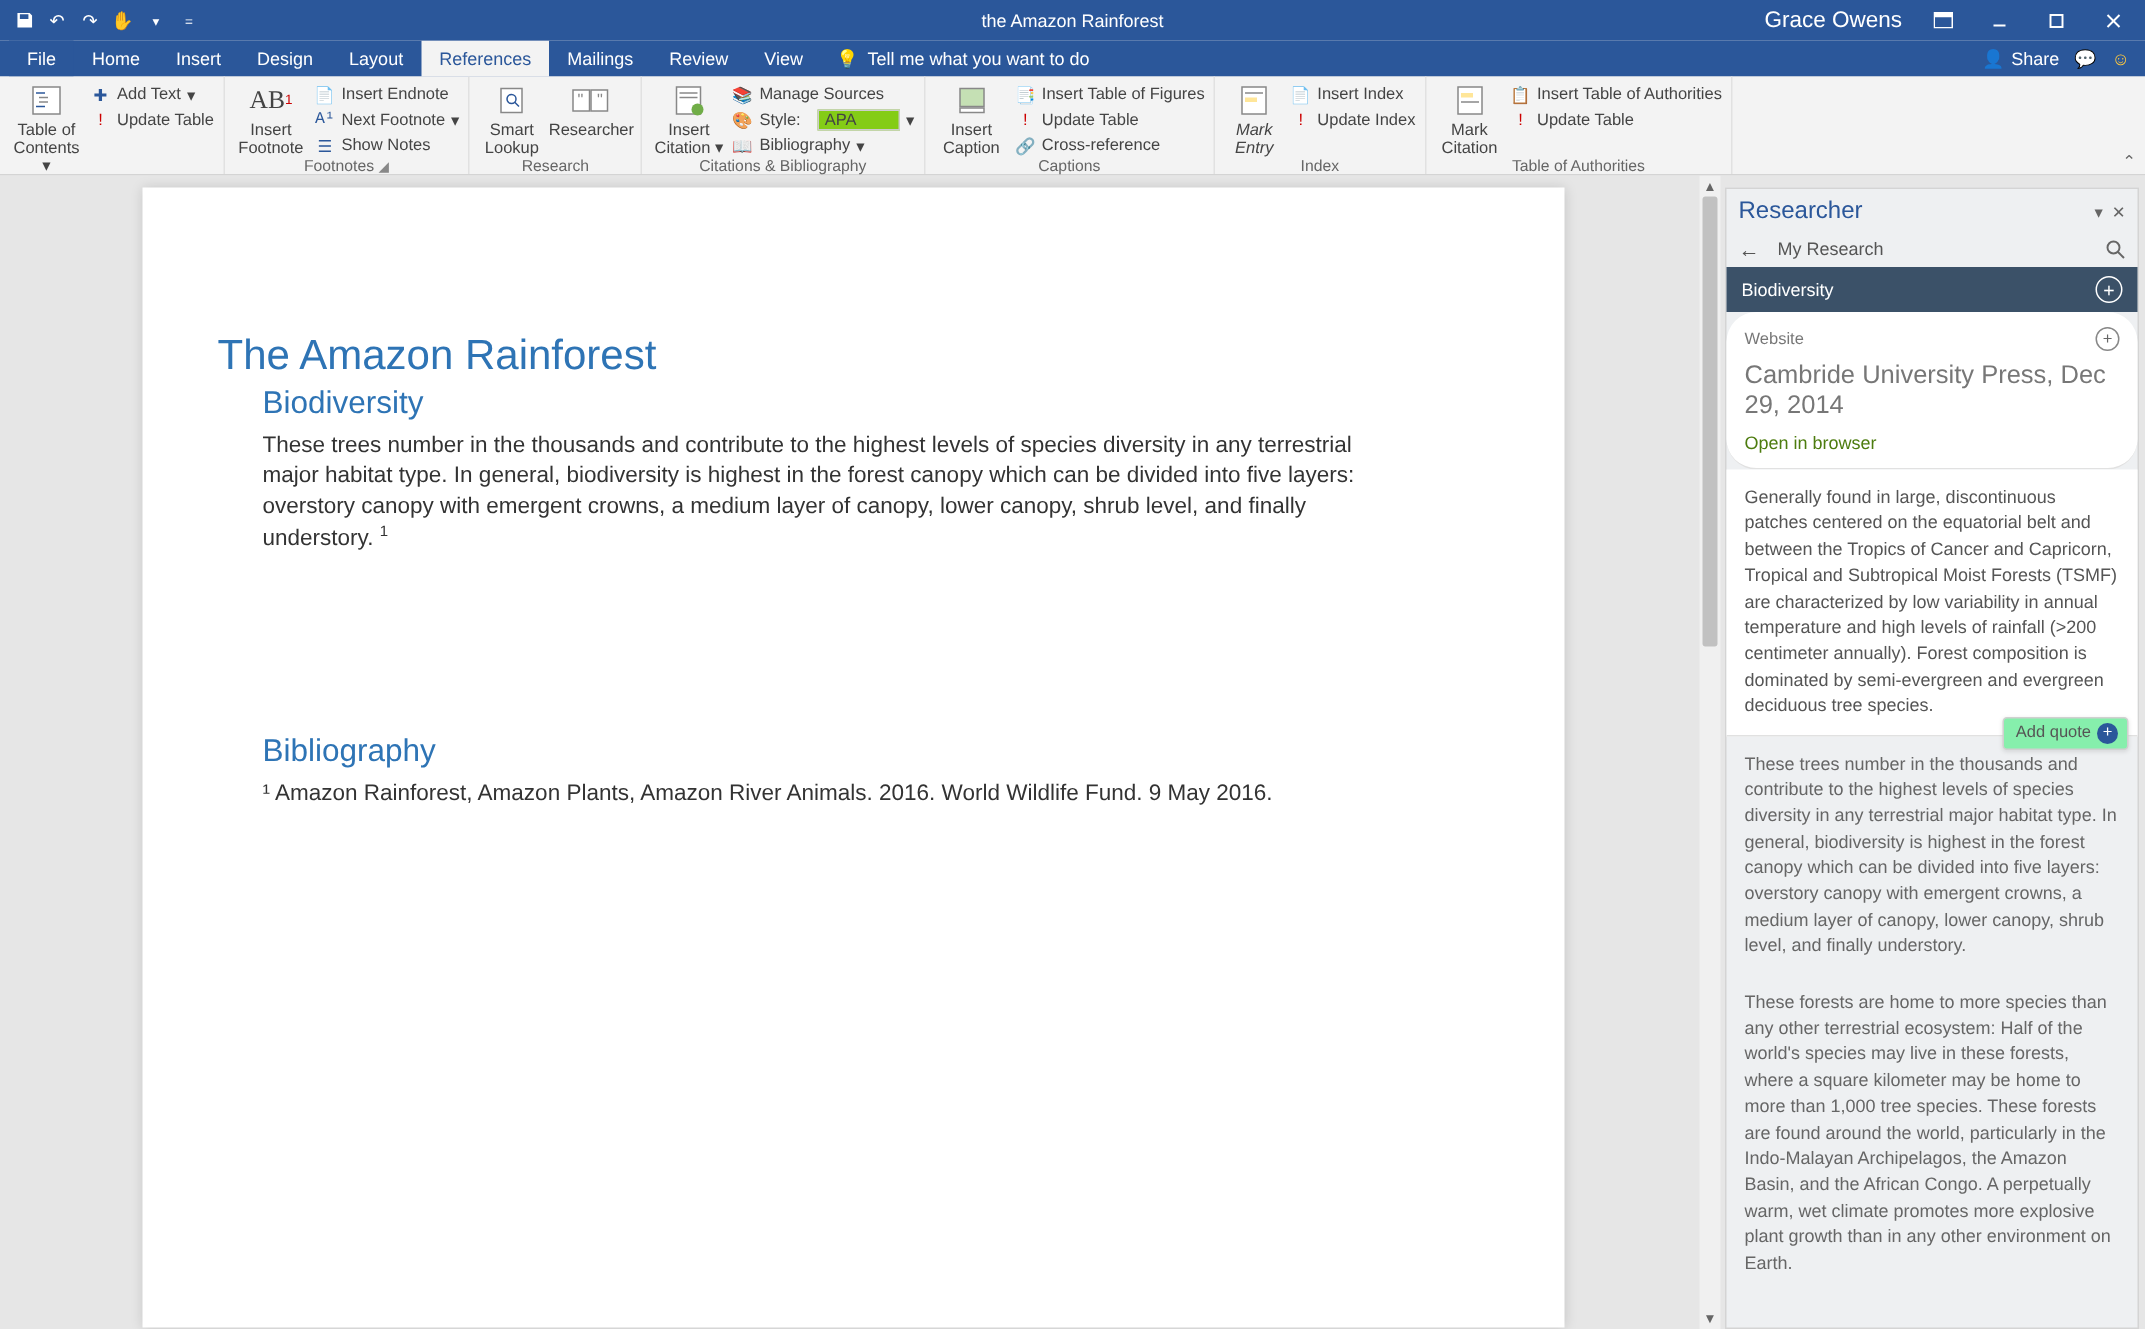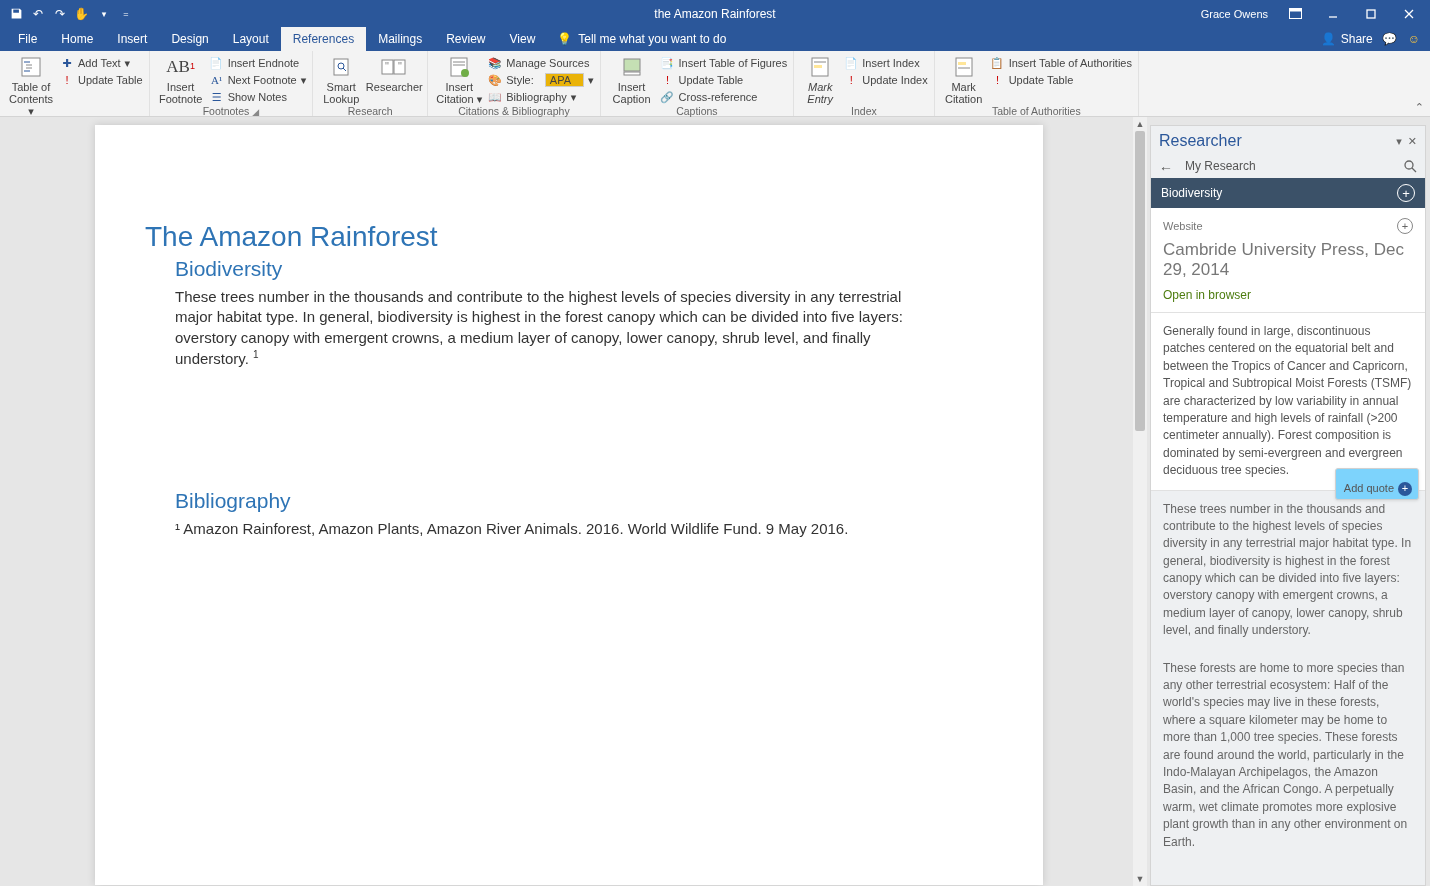--- a/index.html
+++ b/index.html
@@ -5,21 +5,21 @@
 * { margin: 0; padding: 0; box-sizing: border-box; font-family: "Segoe UI", Tahoma, sans-serif; }
 body { background: #e6e6e6; width: 1430px; height: 886px; overflow: hidden; position: relative; }
 
 
 .titlebar { background: #2b579a; height: 27px; display: flex; align-items: center; color: #fff; font-size: 12px; position: relative; }
 .qat { display: flex; align-items: center; gap: 2px; padding-left: 6px; }
 .qat .qbtn { width: 20px; height: 20px; display: flex; align-items: center; justify-content: center; cursor: pointer; color: #fff; font-size: 12px; }
 .titlebar .docname { position: absolute; left: 50%; transform: translateX(-50%); font-size: 12px; }
 .titlebar .right { position: absolute; right: 0; display: flex; align-items: center; gap: 4px; padding-right: 4px; }
 .titlebar .right .winbtn { width: 34px; height: 27px; display: flex; align-items: center; justify-content: center; cursor: pointer; }
-.titlebar .right .user { font-size: 11px; padding: 0 6px; }
+.titlebar .right .user { font-size: 15px; padding: 0 6px; }
 
 
 .menutabs { background: #2b579a; height: 24px; display: flex; align-items: stretch; color: #fff; font-size: 12px; padding-left: 6px; }
 .menutabs .tab { padding: 0 12px; display: flex; align-items: center; cursor: pointer; }
 .menutabs .tab.active { background: #f3f3f3; color: #2b579a; }
 .menutabs .tab.file { background: #2b579a; }
 .menutabs .tellme { display: flex; align-items: center; gap: 6px; padding: 0 10px; }
 .menutabs .rightactions { margin-left: auto; display: flex; align-items: center; gap: 10px; padding-right: 10px; }
 .menutabs .ract { display: flex; align-items: center; gap: 4px; cursor: pointer; }
 
@@ -55,28 +55,28 @@
 
 .pane { position: absolute; top: 8px; right: 4px; width: 276px; bottom: 0; background: #eef0f2; border: 1px solid #d4d4d4; display: flex; flex-direction: column; font-size: 12px; color: #333; }
 .pane .phead { display: flex; align-items: center; padding: 6px 8px 4px 8px; font-size: 16px; color: #2b579a; }
 .pane .phead .pactions { margin-left: auto; display: flex; gap: 6px; color: #666; font-size: 11px; }
 .pane .pnav { display: flex; align-items: center; padding: 4px 8px; gap: 12px; color: #555; }
 .pane .pnav .back { cursor: pointer; font-size: 14px; }
 .pane .pnav .myres { flex: 1; font-size: 12px; color: #555; }
 .pane .pnav .srch { cursor: pointer; color: #555; }
 .pane .topicbar { background: #3b5168; color: #fff; padding: 6px 10px; display: flex; align-items: center; font-size: 12px; }
 .pane .topicbar .plus { margin-left: auto; width: 18px; height: 18px; border: 1.5px solid #fff; border-radius: 50%; display: flex; align-items: center; justify-content: center; font-size: 13px; cursor: pointer; }
-.pane .card { background: #fff; margin: 0; padding: 10px 12px; border-bottom: 1px solid #e1e1e1; position: relative; }
+.pane .card { background: #fff; margin: 0; padding: 10px 12px; border-bottom: 1px solid #e1e1e1; position: relative; border-radius: 20px; }
 .pane .card .srclabel { font-size: 11px; color: #777; margin-bottom: 6px; display: flex; align-items: center; }
 .pane .card .srclabel .plus2 { margin-left: auto; width: 16px; height: 16px; border: 1.3px solid #888; border-radius: 50%; display: flex; align-items: center; justify-content: center; font-size: 11px; color: #666; cursor: pointer; }
 .pane .card h3 { font-size: 17px; font-weight: 400; color: #262626; line-height: 1.25; margin-bottom: 8px; }
 .pane .card .pub { font-size: 17px; color: #777; margin-bottom: 8px; }
 .pane .card a.openb { color: #4d7c0f; font-size: 12px; text-decoration: none; cursor: pointer; }
 .pane .excerpt { background: #fff; padding: 10px 12px; font-size: 12px; color: #555; line-height: 1.45; border-bottom: 1px solid #e1e1e1; position: relative; }
-.pane .addquote { position: absolute; right: 6px; bottom: -10px; background: #7dd3fc; border: 1px solid #d0d0d0; border-radius: 3px; padding: 12px 6px 2px 8px; font-size: 11px; color: #555; display: flex; align-items: center; gap: 4px; cursor: pointer; z-index: 2; box-shadow: 0 1px 3px rgba(0,0,0,0.1); }
+.pane .addquote { position: absolute; right: 6px; bottom: -10px; background: #86efac; border: 1px solid #d0d0d0; border-radius: 3px; padding: 2px 6px 2px 8px; font-size: 11px; color: #555; display: flex; align-items: center; gap: 4px; cursor: pointer; z-index: 2; box-shadow: 0 1px 3px rgba(0,0,0,0.1); }
 .pane .addquote .aqplus { width: 14px; height: 14px; background: #2b579a; border-radius: 50%; color: #fff; display: flex; align-items: center; justify-content: center; font-size: 11px; }
 .pane .plainex { padding: 10px 12px; font-size: 12px; color: #666; line-height: 1.45; }
 svg { display: block; }
 </style>
 </head>
 <body>
 
 <div class="titlebar">
   <div class="qat">
     <div class="qbtn">
@@ -173,21 +173,21 @@
     <div class="groupbody">
       <div class="bigbtn">
         <div class="icn" style="font-family:serif;font-size:17px;color:#444;">AB<sup style="color:#c00;font-size:9px;">1</sup></div>
         <div class="lbl">Insert Footnote</div>
       </div>
       <div class="smallcol">
         <div class="smallbtn">
             <span class="sicn">📄</span>
             <span>Insert Endnote</span>
           </div>
-        <div class="smallbtn"><span class="sicn" style="font-family:Liberation Serif, serif;">A¹</span><span>Next Footnote</span> ▾</div>
+        <div class="smallbtn"><span class="sicn" style="font-family:Liberation Mono, monospace;">A¹</span><span>Next Footnote</span> ▾</div>
         <div class="smallbtn">
             <span class="sicn">☰</span>
             <span>Show Notes</span>
           </div>
       </div>
     </div>
     <div class="grouplabel"><span>Footnotes</span> <span style="font-size:9px;color:#888;">◢</span></div>
   </div>
 
   <div class="ribgroup">
@@ -228,21 +228,21 @@
               <circle cx="17" cy="17" r="4" fill="#70ad47"></circle>
             </svg>
           </div>
         <div class="lbl"><span>Insert Citation</span> ▾</div>
       </div>
       <div class="smallcol">
         <div class="smallbtn">
             <span class="sicn">📚</span>
             <span>Manage Sources</span>
           </div>
-        <div class="smallbtn"><span class="sicn">🎨</span><span>Style:</span>&nbsp;<span style="border:1px solid #ccc;padding:0 12px 0 4px;background:#eab308;">APA</span> ▾</div>
+        <div class="smallbtn"><span class="sicn">🎨</span><span>Style:</span>&nbsp;<span style="border:1px solid #ccc;padding:0 28px 0 4px;background:#84cc16;">APA</span> ▾</div>
         <div class="smallbtn"><span class="sicn">📖</span><span>Bibliography</span> ▾</div>
       </div>
     </div>
     <div class="grouplabel">Citations &amp; Bibliography</div>
   </div>
 
   <div class="ribgroup">
     <div class="groupbody">
       <div class="bigbtn">
         <div class="icn">

